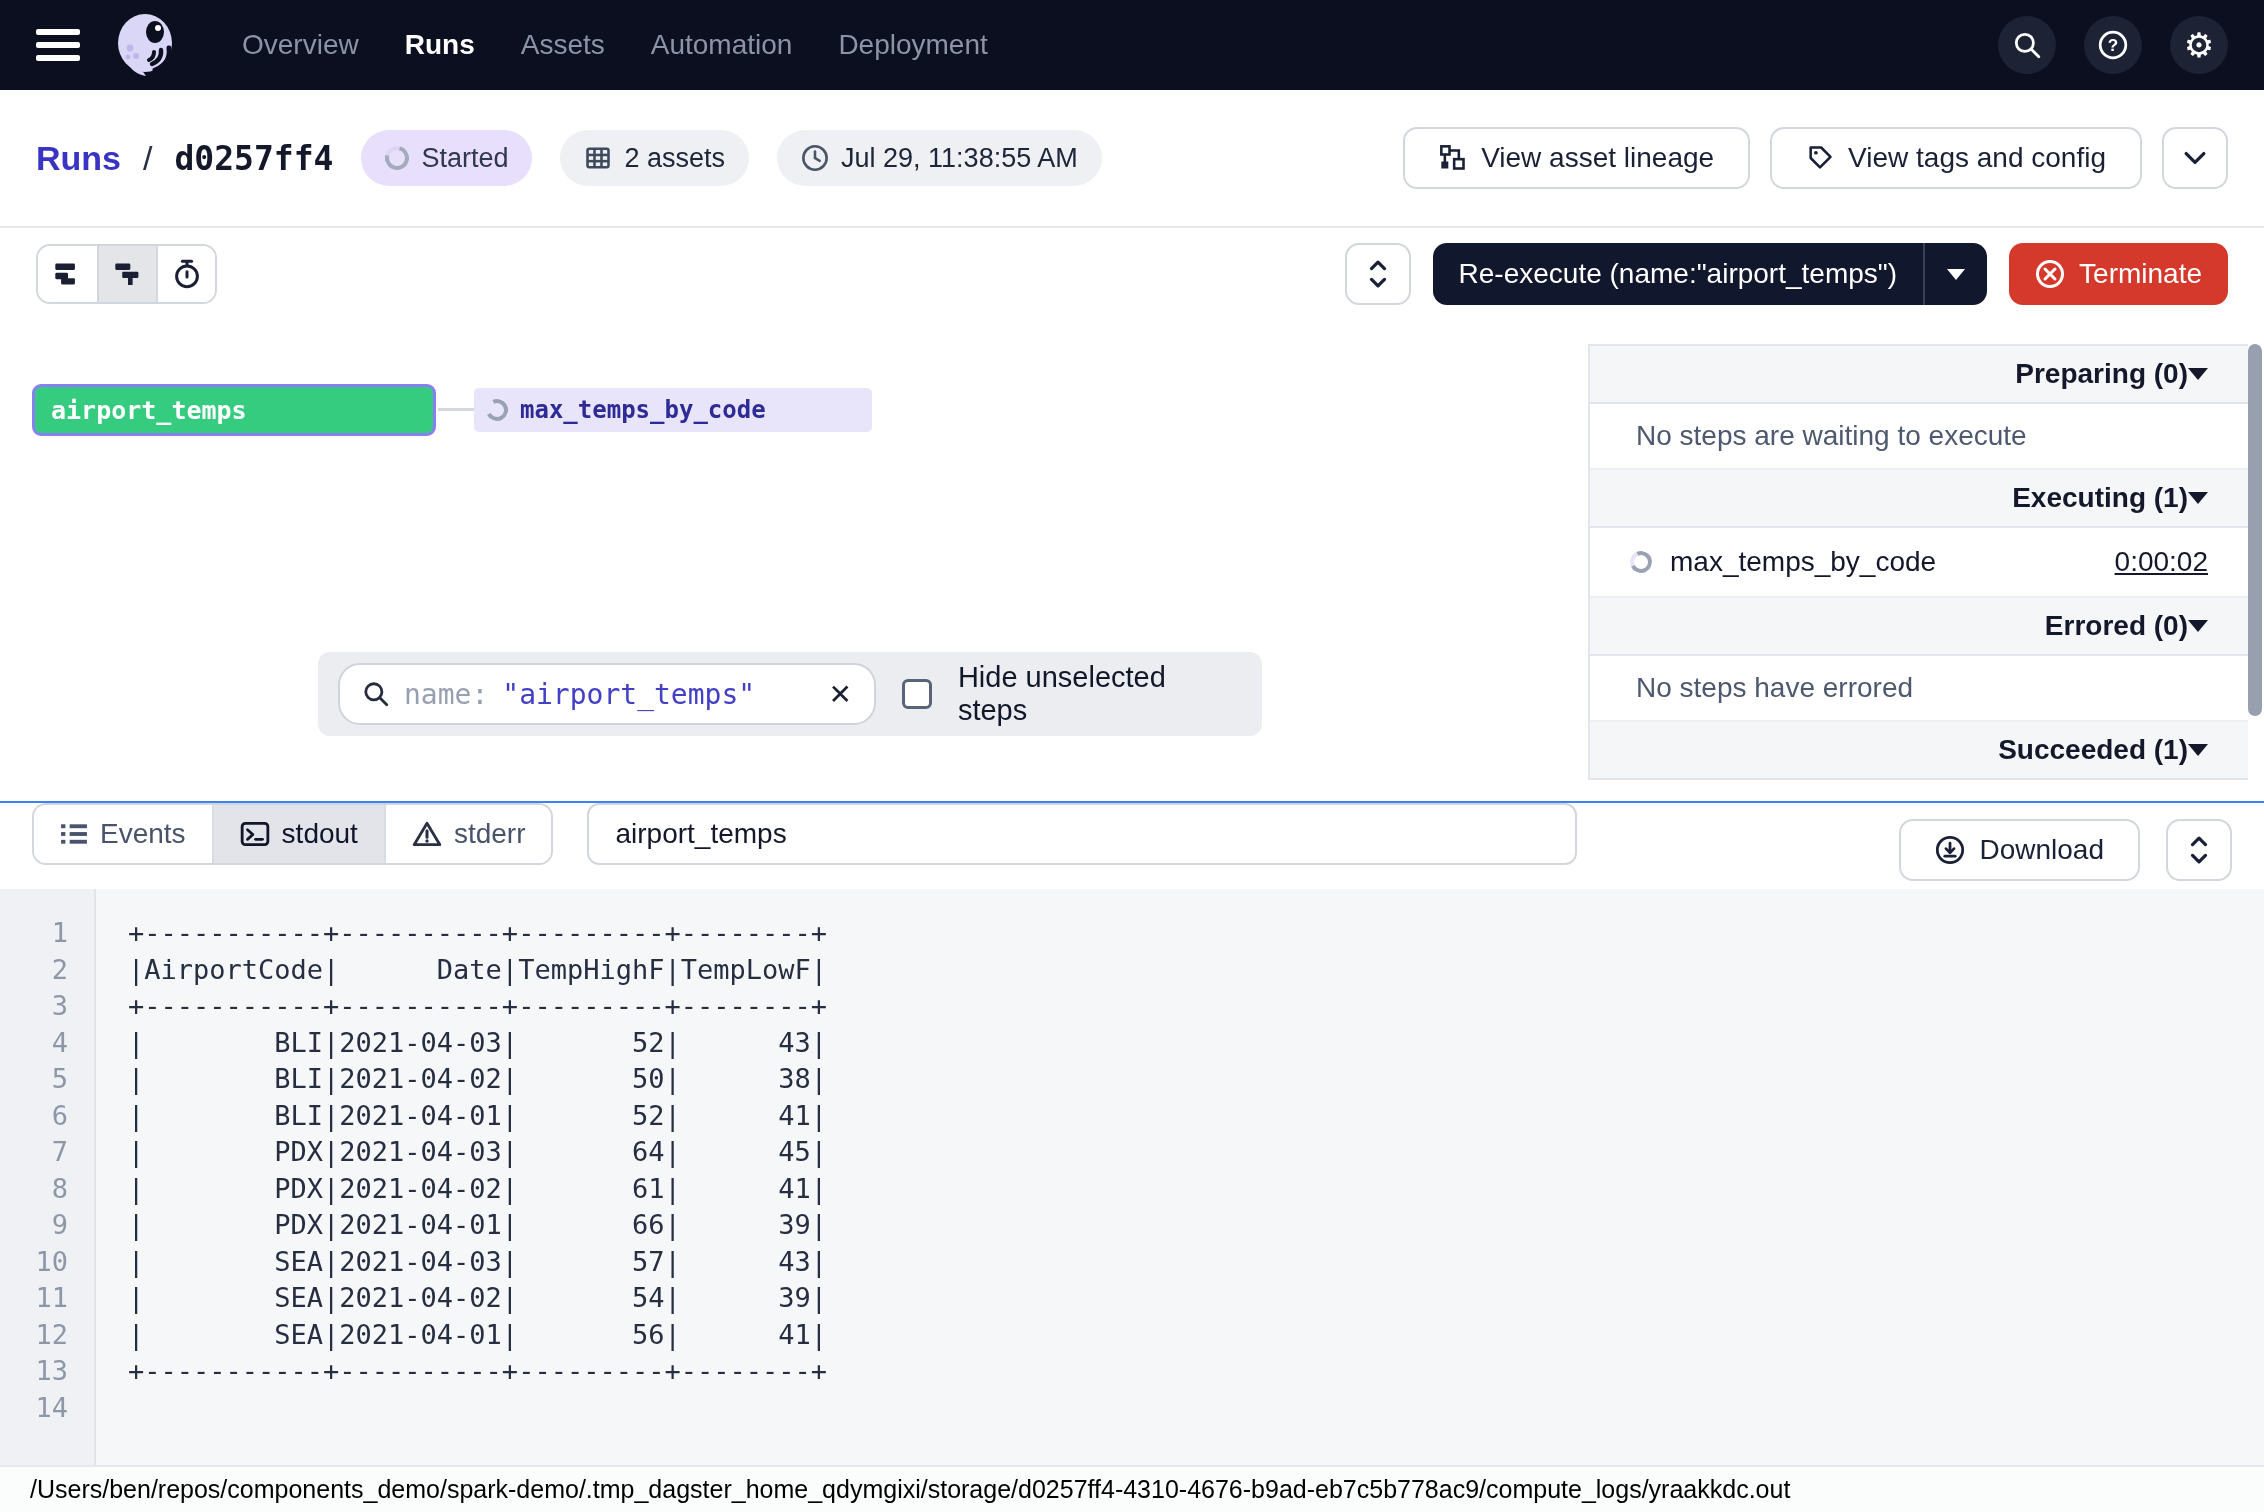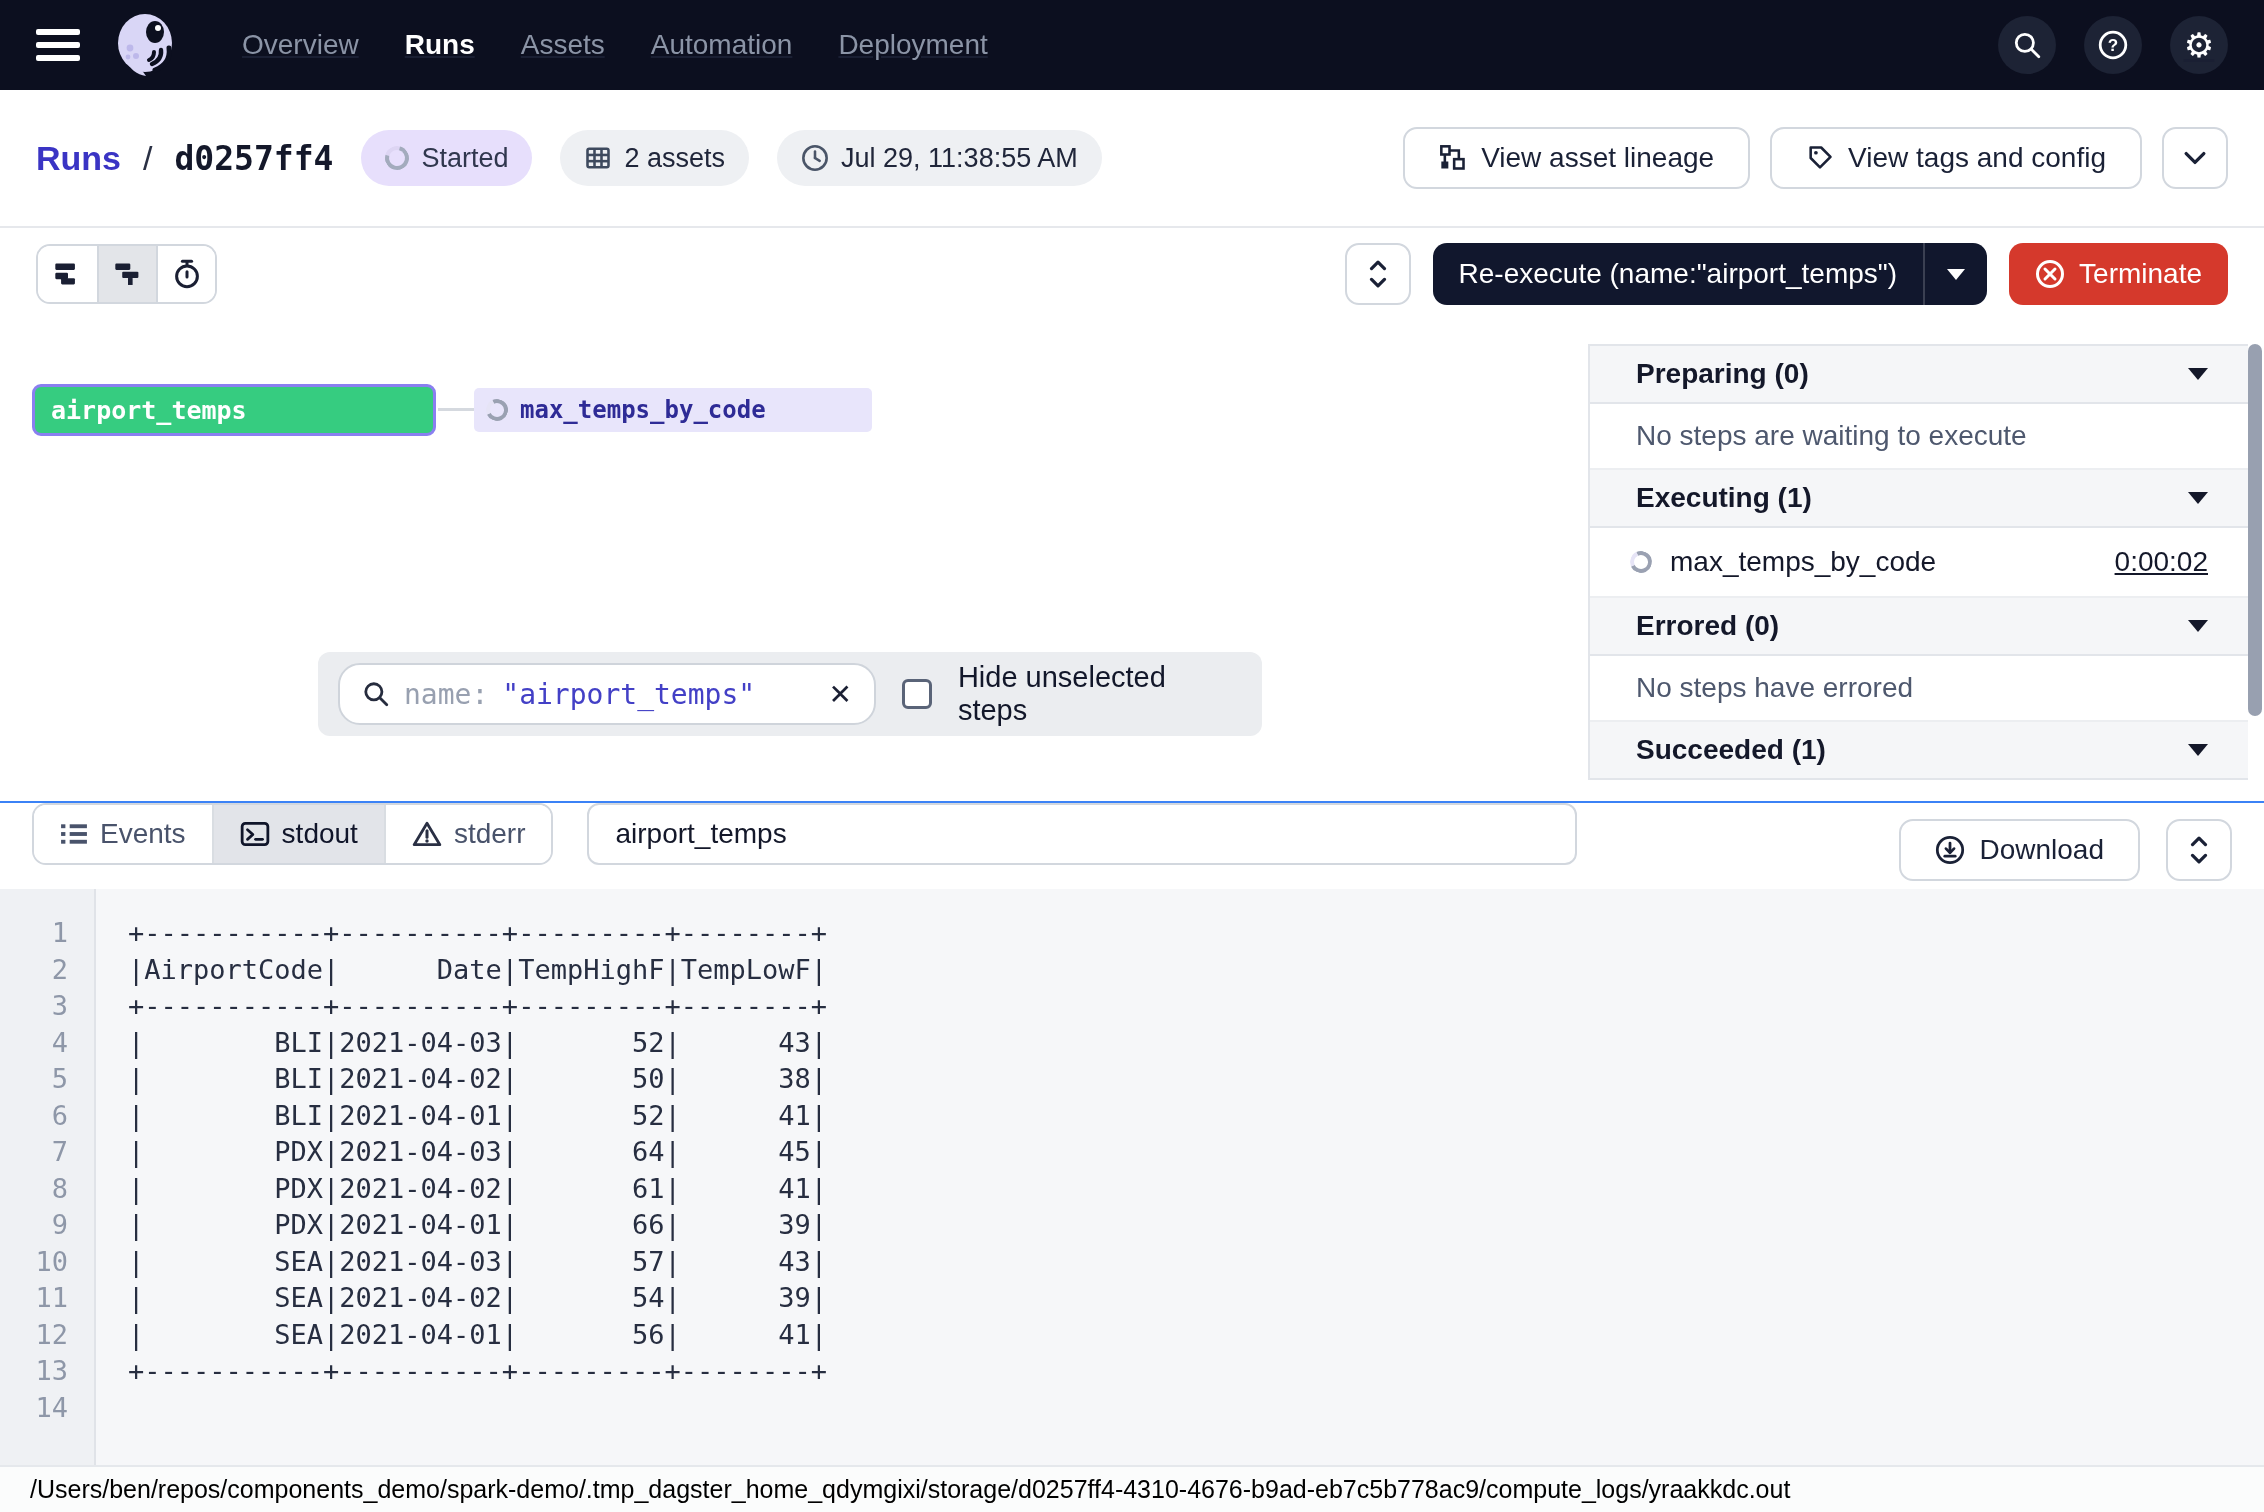--- a/index.html
+++ b/index.html
@@ -3,21 +3,21 @@
 <meta charset="utf-8">
 <style>
   * { margin:0; padding:0; box-sizing:border-box; }
   html,body { width:2264px; height:1512px; overflow:hidden; }
   body { font-family:"Liberation Sans", sans-serif; background:#fff; color:#1a1f33; }
   .mono { font-family:"DejaVu Sans Mono", monospace; }
 
   .app { width:2264px; height:1512px; display:flex; flex-direction:column; }
 
   
-  .topnav { height:90px; background:var(--nav-bg,#0c0f1f); display:flex; align-items:center; padding:0 36px; flex:none;text-decoration:underline; }
+  .topnav { height:90px; background:var(--nav-bg,#0c0f1f); display:flex; align-items:center; padding:0 36px; flex:none; }
   .hamburger { width:48px; height:40px; background:none; border:none; display:flex; flex-direction:column; justify-content:space-between; padding:4px 0; cursor:pointer; margin-right:28px; }
   .hamburger span { display:block; width:44px; height:6px; background:#fff; border-radius:2px; }
   .logo { width:70px; height:70px; margin-right:60px; }
   .navitems { display:flex; align-items:center; gap:46px; }
   .navitem { font-size:28px; color:#8b94a6; cursor:pointer; text-decoration:none; }
   .navitem.active { color:#fff; font-weight:bold; }
   .nav-right { margin-left:auto; display:flex; align-items:center; gap:28px; }
   .navicon { width:58px; height:58px; border-radius:50%; background:#1d2335; border:none; display:flex; align-items:center; justify-content:center; cursor:pointer; color:#fff; font-size:34px; }
 
   
@@ -57,21 +57,21 @@
   .filterbar { position:absolute; left:318px; top:332px; width:944px; height:84px; background:#ebedf0; border-radius:12px; display:flex; align-items:center; padding:0 20px; gap:26px; }
   .stepsearch { width:540px; height:62px; background:#fff; border:2px solid #cfd4db; border-radius:22px; display:flex; align-items:center; padding:0 22px; gap:14px; font-size:28px; cursor:text; }
   .stepsearch .q-prefix { color:#98a0b0; }
   .stepsearch .q-val { color:#4340c6; }
   .stepsearch .clear { margin-left:auto; font-size:28px; color:#1a1f33; cursor:pointer; font-family:"Liberation Sans",sans-serif; }
   .checkbox { width:30px; height:30px; border:3px solid #5a6478; border-radius:6px; background:#fff; cursor:pointer; flex:none; }
   .cb-label { font-size:29px; color:#12172a; }
 
   
   .panel { position:absolute; left:1588px; top:24px; width:660px; border-top:2px solid #e2e5ea; border-left:2px solid #e2e5ea; background:#fff; }
-  .p-hdr { height:58px; background:#f5f6f8; border-bottom:2px solid #e2e5ea; display:flex; align-items:center; justify-content:space-between; padding:0 40px 0 46px; font-size:28px; font-weight:bold; color:#14182a; cursor:pointer; }
+  .p-hdr { height:58px; background:#f5f6f8; border-bottom:2px solid #e2e5ea; display:flex; align-items:center; justify-content:flex-end; padding:0 40px 0 46px; font-size:28px; font-weight:bold; color:#14182a; cursor:pointer; }
   .tri-down { width:0; height:0; border-left:10px solid transparent; border-right:10px solid transparent; border-top:12px solid #14182a; }
   .p-body { height:66px; display:flex; align-items:center; padding:0 46px; font-size:28px; color:#4e586e; border-bottom:2px solid #eceef1; }
   .p-step { height:70px; display:flex; align-items:center; gap:18px; padding:0 40px 0 40px; font-size:28px; color:#14182a; border-bottom:2px solid #eceef1; }
   .p-step .elapsed { margin-left:auto;text-decoration:underline; }
   .vscroll { position:absolute; right:2px; top:24px; width:14px; height:372px; background:#98a0b0; border-radius:7px; cursor:pointer; }
 
   
   .loghead { height:88px; border-top:2px solid #3b82f6; display:flex; padding:0 32px; flex:none; }
   .tabseg { display:flex; height:62px; border:2px solid #d2d7de; border-radius:14px; overflow:hidden; }
   .tabseg .tab { display:flex; align-items:center; gap:12px; padding:0 26px; font-size:28px; color:#49536b; background:#fff; border:none; cursor:pointer; }

